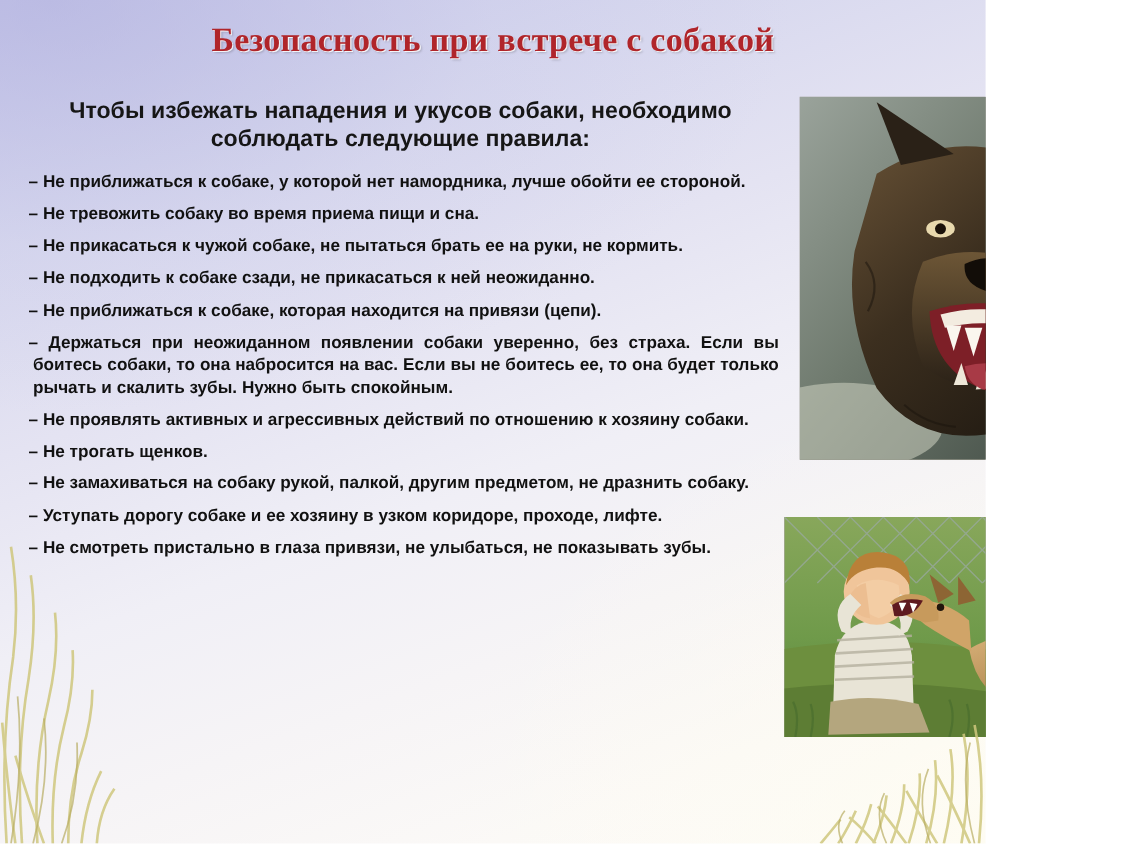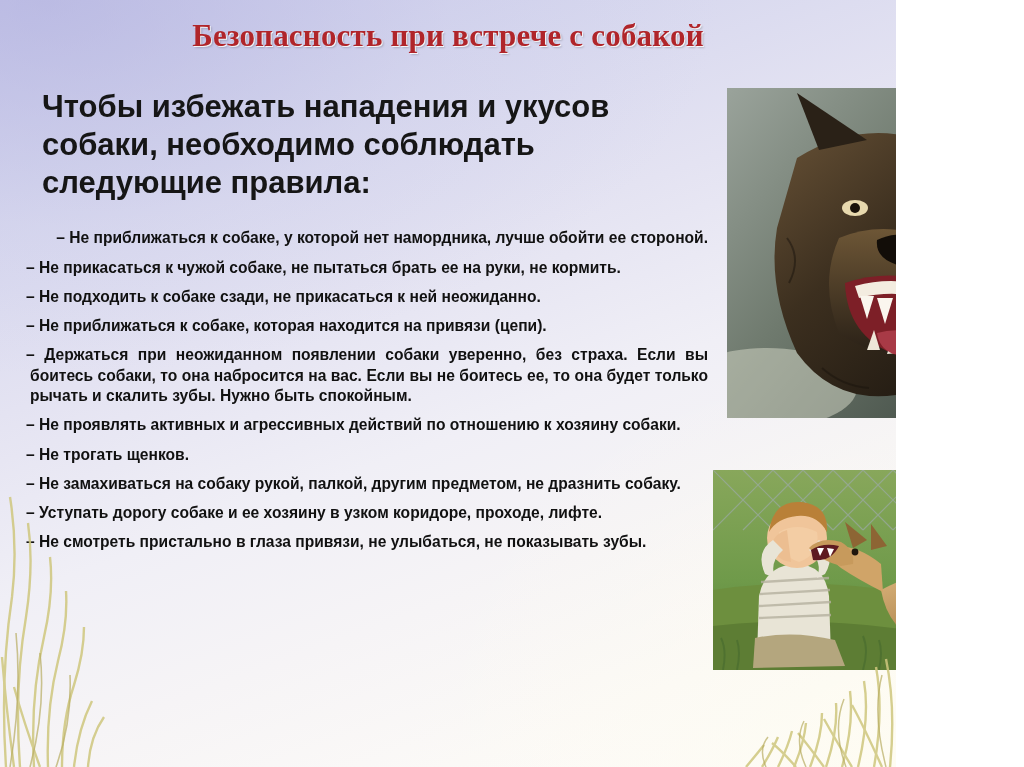--- a/index.html
+++ b/index.html
@@ -60,45 +60,46 @@
   }
 
   
   .content {
     position: absolute;
     left: 18px;
     top: 88px;
     width: 690px;
   }
   .intro {
+    text-align: center;
     font-weight: bold;
-    font-size: 31px;
+    font-size: 21px;
     line-height: 1.23;
     color: #161616;
     padding: 0 22px 0 24px;
-    margin-bottom: 26px;
+    margin-bottom: 16px;
   }
   ul.rules {
     list-style: none;
     margin: 0;
     padding: 0;
   }
   ul.rules li {
     font-size: 15.6px;
     line-height: 1.30;
     color: #111;
     font-weight: bold;
     margin-bottom: 9px;
     text-align: justify;
     text-justify: inter-word;
     padding-left: 12px;
     text-indent: -4px;
   }
   ul.rules li.centered {
-    text-align: right;
+    text-align: left;
   }
 
   
   .photo {
     position: absolute;
     background: #8a8a7a;
     overflow: hidden;
   }
   .photo-dog {
     left: 727px;
@@ -120,20 +121,21 @@
   <div class="wash"></div>
 
   <div class="title-band">
     <div class="title">Безопасность при встрече с собакой</div>
   </div>
 
   <div class="content">
     <div class="intro">Чтобы избежать нападения и укусов собаки, необходимо соблюдать следующие правила:</div>
     <ul class="rules">
       <li class="centered">– Не приближаться к собаке, у которой нет намордника, лучше обойти ее стороной.</li>
+      <li>– Не тревожить собаку во время приема пищи и сна.</li>
       <li>– Не прикасаться к чужой собаке, не пытаться брать ее на руки, не кормить.</li>
       <li>– Не подходить к собаке сзади, не прикасаться к ней неожиданно.</li>
       <li>– Не приближаться к собаке, которая находится на привязи (цепи).</li>
       <li>– Держаться при неожиданном появлении собаки уверенно, без страха. Если вы боитесь собаки, то она набросится на вас. Если вы не боитесь ее, то она будет только рычать и скалить зубы. Нужно быть спокойным.</li>
       <li>– Не проявлять активных и агрессивных действий по отношению к хозяину собаки.</li>
       <li>– Не трогать щенков.</li>
       <li>– Не замахиваться на собаку рукой, палкой, другим предметом, не дразнить собаку.</li>
       <li>– Уступать дорогу собаке и ее хозяину в узком коридоре, проходе, лифте.</li>
       <li>– Не смотреть пристально в глаза привязи, не улыбаться, не показывать зубы.</li>
     </ul>

